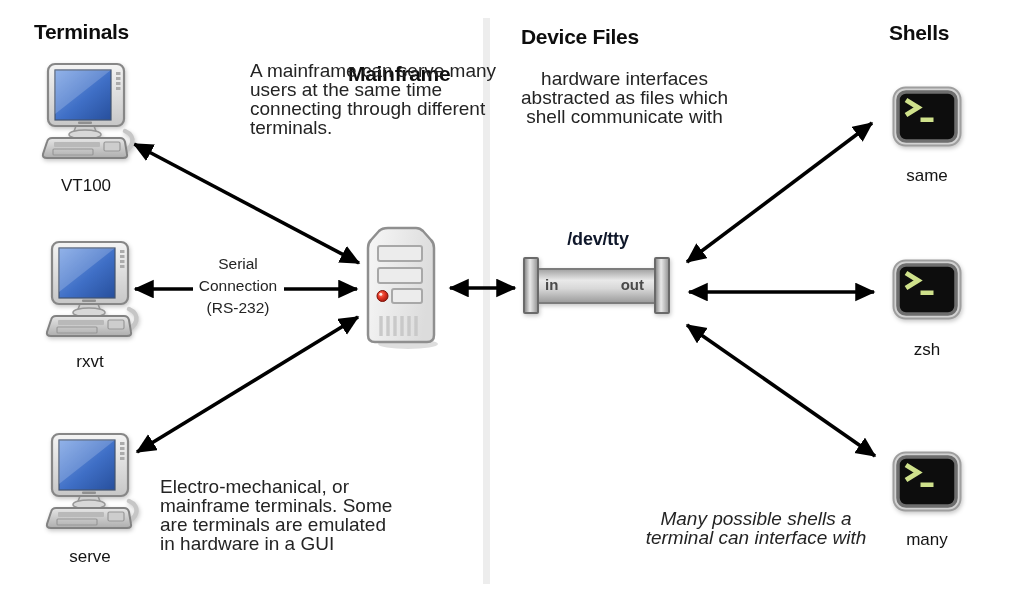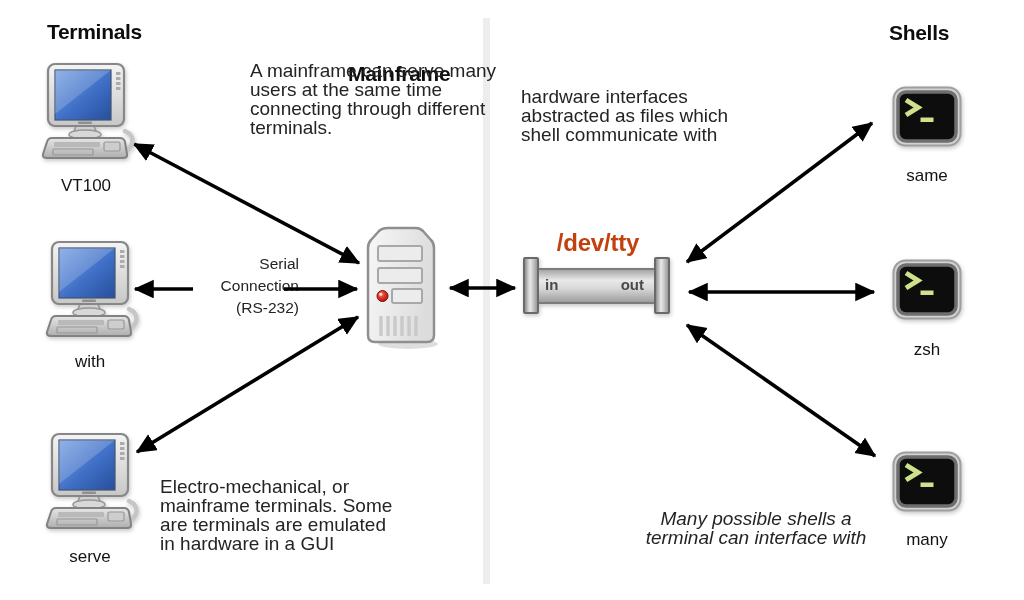--- a/index.html
+++ b/index.html
@@ -4,48 +4,49 @@
 <style>
   html,body{margin:0;padding:0;background:#ffffff;}
   body{width:1024px;height:600px;overflow:hidden;font-family:"Liberation Sans",sans-serif;}
   #canvas{position:relative;width:1024px;height:600px;background:#ffffff;}
   .abs{position:absolute;}
   .heading{font-weight:700;font-size:21px;color:#0d0d0d;letter-spacing:-0.3px;}
   .para{font-size:19px;color:#242424;line-height:19px;white-space:pre-line;}
   .para.center{text-align:center;}
   .icon-label{font-size:17px;color:#141414;text-align:center;}
   .divider{background:#ededed;}
-  .serial-label{font-size:15.5px;color:#242424;line-height:22px;text-align:right;white-space:pre-line;}
-  .devtty-title{font-weight:700;font-size:24px;color:#c2410c;text-align:center;letter-spacing:-0.2px;}
+  .serial-label{font-size:15.5px;color:#242424;line-height:22px;text-align:center;white-space:pre-line;}
+  .devtty-title{font-weight:700;font-size:18px;color:#0f172a;text-align:center;letter-spacing:-0.2px;}
   .pipe-cap{position:absolute;top:0;width:16px;height:57px;
     background:linear-gradient(to right,#8f8f8f 0%,#e9e9e9 42%,#c4c4c4 70%,#9a9a9a 100%);
     border:2px solid #6a6a6a;border-radius:2px;box-sizing:border-box;}
   .pipe-body{position:absolute;left:13px;top:11px;width:121px;height:36px;
     background:linear-gradient(to bottom,#a6a6a6 0%,#e9e9e9 32%,#d8d8d8 58%,#9e9e9e 100%);
     border:2px solid #7c7c7c;box-sizing:border-box;}
   .pipe-port{position:absolute;top:19px;font-weight:700;font-size:15px;color:#4a4a4a;}
   .shadowed{filter:drop-shadow(1.5px 2.5px 2px rgba(0,0,0,0.22));}
   svg{display:block;}
 </style>
 </head>
 <body>
 
 <div id="canvas">
 
   <div class="abs divider" style="left:483px;top:18px;width:7px;height:566px;"></div>
 
-  <div class="abs heading" style="left:34px;top:20px;margin-left:13px;">Terminals</div>
+  <div class="abs heading" style="left:34px;top:20px;">Terminals</div>
   <div class="abs heading" style="left:348px;top:20px;margin-top:42px;">Mainframe</div>
+  <div class="abs heading" style="left:521px;top:25px;">Device Files</div>
   <div class="abs heading" style="left:889px;top:21px;">Shells</div>
 
   <div class="abs para" style="left:250px;top:61px;">A mainframe can serve many
 users at the same time
 connecting through different
 terminals.</div>
-  <div class="abs para" style="left:521px;top:87px;">hardware interfaces
+  <div class="abs para" style="left:521px;top:69px;text-align:center;">hardware interfaces
 abstracted as files which
 shell communicate with</div>
   <div class="abs para" style="left:160px;top:477px;">Electro-mechanical, or
 mainframe terminals. Some
 are terminals are emulated
 in hardware in a GUI</div>
   <div class="abs para center" style="left:634px;top:509px;width:244px;font-style:italic;">Many possible shells a
 terminal can interface with</div>
 
   <div class="abs serial-label" style="left:177px;top:253px;width:122px;">Serial
@@ -117,21 +118,21 @@
     <rect x="68" y="80" width="16" height="9" rx="1.5" fill="#cdcdcd" stroke="#989898" stroke-width="1.2"></rect>
     <rect x="12" y="2" width="76" height="62" rx="7" fill="url(#bez1)" stroke="#878787" stroke-width="2.2"></rect>
     <rect x="19" y="8" width="56" height="50" fill="url(#scr1)" stroke="#44546e" stroke-width="1.2"></rect>
     <path d="M19,8 L75,8 L19,52 Z" fill="#ffffff" opacity="0.18"></path>
     <rect x="80" y="10" width="4.5" height="3" fill="#ababab"></rect>
       <rect x="80" y="15" width="4.5" height="3" fill="#ababab"></rect>
     <rect x="80" y="20" width="4.5" height="3" fill="#ababab"></rect>
       <rect x="80" y="25" width="4.5" height="3" fill="#ababab"></rect>
     <rect x="42" y="59.5" width="14" height="2.6" rx="1" fill="#8f8f8f"></rect>
   </svg>
-  <div class="abs icon-label" style="left:40px;top:352px;width:100px;">with</div>
+  <div class="abs icon-label" style="left:40px;top:352px;width:100px;">rxvt</div>
 
   <svg class="abs shadowed" style="left:40px;top:432px;" width="100" height="98" viewBox="0 0 100 98">
     <path d="M84,90 C98,88 101,74 89,69" stroke="#c6c6c6" stroke-width="4.5" fill="none" stroke-linecap="round"></path>
     <path d="M40,64 L58,64 L61,72 L37,72 Z" fill="#cfcfcf" stroke="#949494" stroke-width="1.5"></path>
     <ellipse cx="49" cy="72.5" rx="16" ry="4.5" fill="#d8d8d8" stroke="#979797" stroke-width="1.5"></ellipse>
     <path d="M16,76 L84,76 Q88,76 89,80 L91,92 Q92,96 87,96 L11,96 Q6,96 7,92 L11,80 Q12,76 16,76 Z" fill="url(#kb1)" stroke="#828282" stroke-width="2"></path>
     <rect x="18" y="80" width="46" height="5" rx="1" fill="#b9b9b9"></rect>
     <rect x="17" y="87" width="40" height="6" rx="1" fill="none" stroke="#989898" stroke-width="1.2"></rect>
     <rect x="68" y="80" width="16" height="9" rx="1.5" fill="#cdcdcd" stroke="#989898" stroke-width="1.2"></rect>
     <rect x="12" y="2" width="76" height="62" rx="7" fill="url(#bez1)" stroke="#878787" stroke-width="2.2"></rect>

